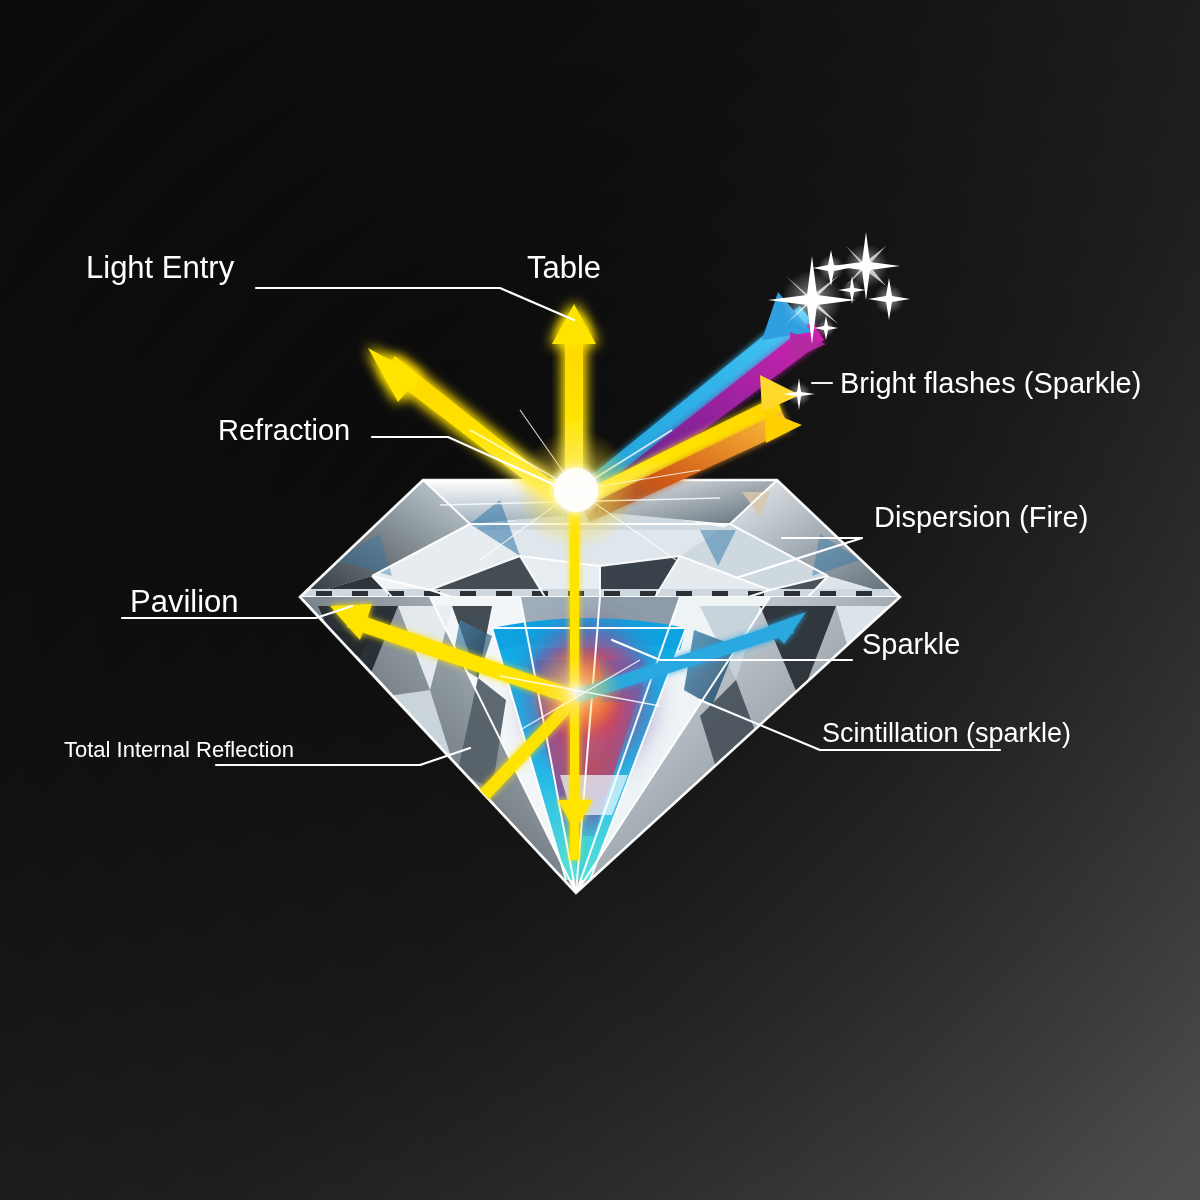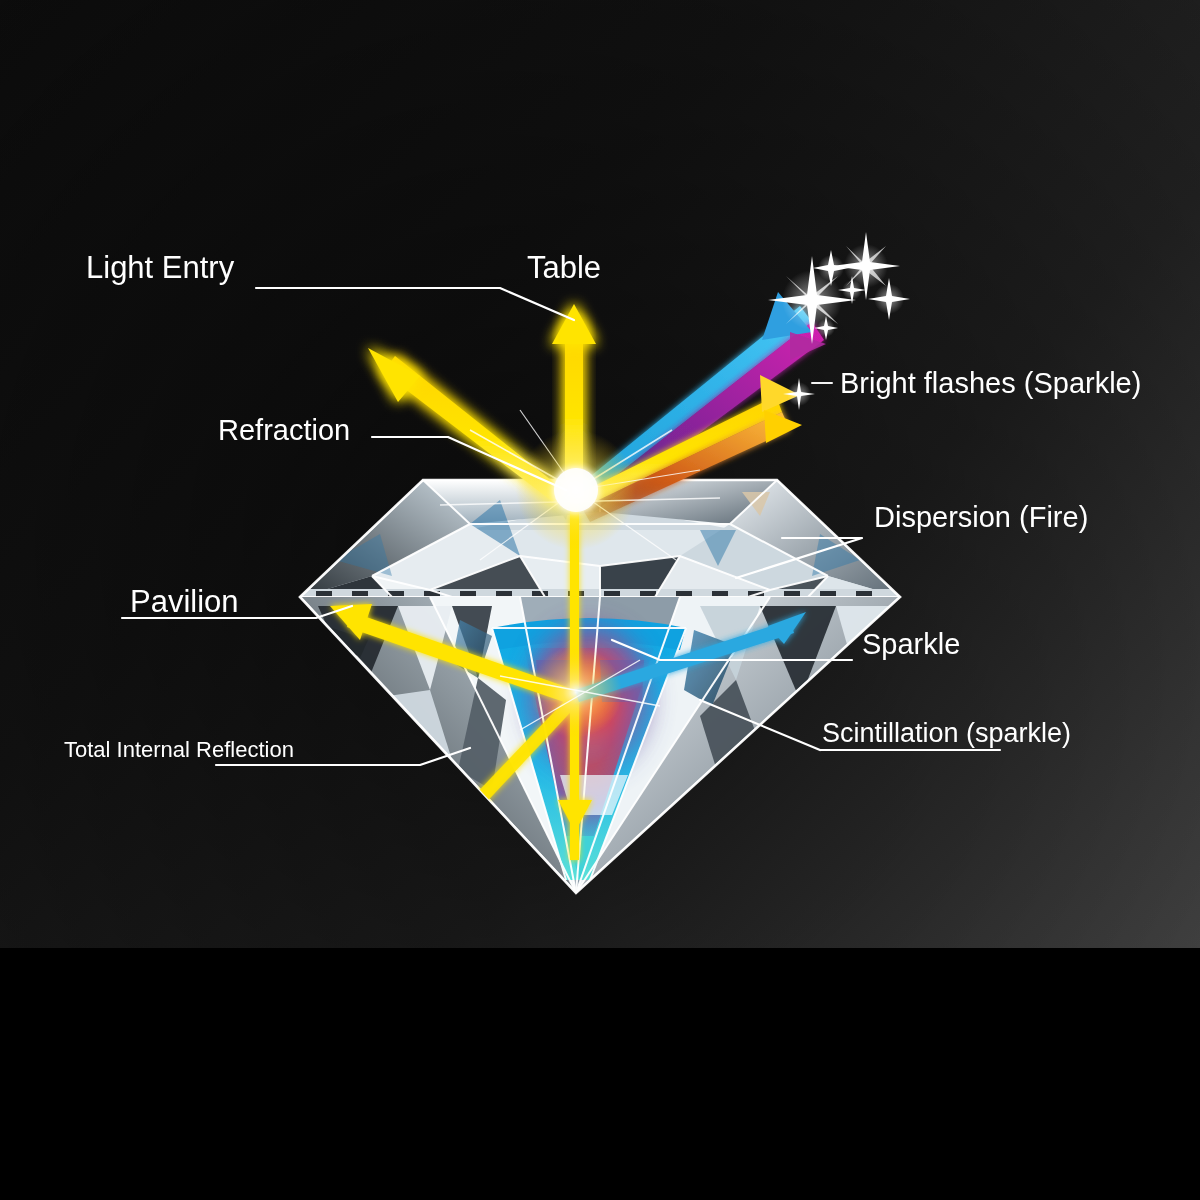--- a/index.html
+++ b/index.html
@@ -1,19 +1,19 @@
 <!DOCTYPE html>
 <html><head>
 <meta charset="utf-8">
 <title>Diamond Light Performance Diagram</title>
 <style>
   html,body{margin:0;padding:0;background:#000;}
   body{width:1200px;height:1200px;overflow:hidden;
        font-family:"Liberation Sans","DejaVu Sans",sans-serif;}
-  #stage{position:relative;width:1200px;height:948px;overflow:hidden;}
+  #stage{position:relative;width:1200px;height:1200px;overflow:hidden;}
   #stage svg{position:absolute;top:0;left:0;width:1200px;height:1200px;}
   .lbl{fill:#ffffff;font-family:"Liberation Sans","DejaVu Sans",sans-serif;}
   .leader{stroke:#ffffff;stroke-width:2.2;fill:none;stroke-linecap:round;stroke-linejoin:round;}
   .leader-thin{stroke:#f2f2f2;stroke-width:2;fill:none;stroke-linecap:round;}
 </style>
 </head>
 <body>
 
 <div id="stage">
 <svg viewBox="0 0 1200 1200" xmlns="http://www.w3.org/2000/svg">

